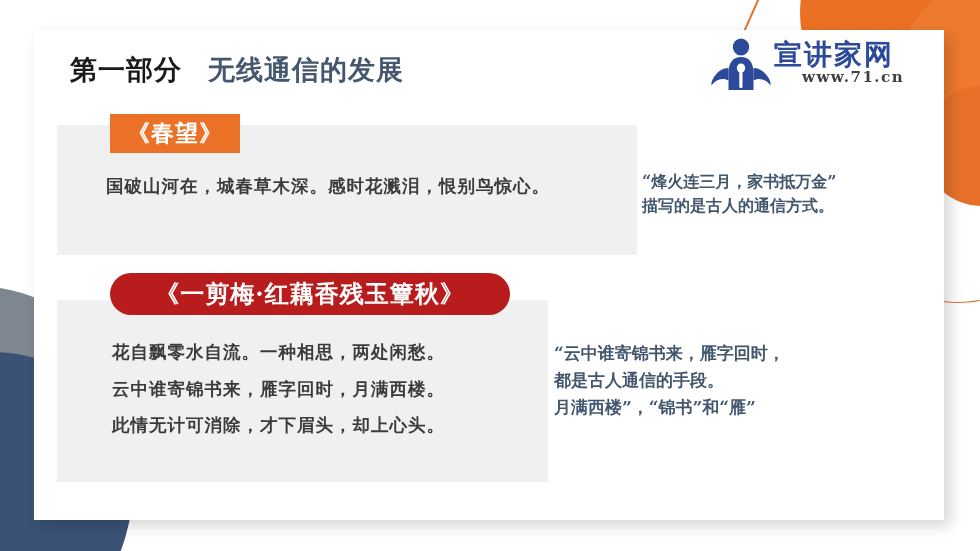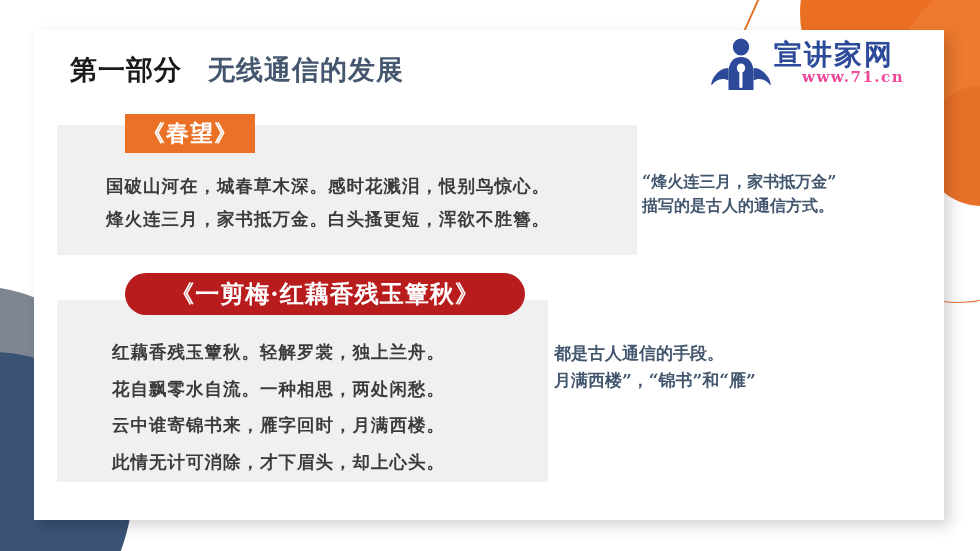--- a/index.html
+++ b/index.html
@@ -110,21 +110,21 @@
     position: absolute; left: 64px; top: 2px;
     font-size: 28px; font-weight: bold;
     color: #2c4a99;
     font-family: Liberation Mono, monospace;
     letter-spacing: 2px;
     white-space: nowrap;
   }
   .logo-text-url {
     position: absolute; left: 92px; top: 34px;
     font-size: 15px; font-weight: bold;
-    color: #ec4899;
+    color: #404040;
     font-family: "DejaVu Serif", "Liberation Serif", serif;
     letter-spacing: 1.5px;
     white-space: nowrap;
   }
 
   
   .poem-panel {
     position: absolute;
     background: #f0f0f0;
   }
@@ -134,21 +134,20 @@
   .poem-badge {
     position: absolute;
     color: #ffffff;
     font-weight: bold;
     font-family: "DejaVu Serif", "Liberation Serif", serif;
     display: flex;
     align-items: center;
     justify-content: center;
     white-space: nowrap;
     z-index: 6;
-    margin-left: 15px;
   }
   #poem-badge-1 {
     left: 76px; top: 84px;
     width: 130px; height: 39px;
     background: #ea7126;
     font-size: 23px;
     letter-spacing: 1px;
   }
   #poem-badge-2 {
     left: 76px; top: 243px;
@@ -227,34 +226,33 @@
         </g>
       </svg>
       <div class="logo-text-cn">宣讲家网</div>
       <div class="logo-text-url">www.71.cn</div>
     </div>
 
     <div class="poem-panel" id="poem-panel-1"></div>
     <div class="poem-badge" id="poem-badge-1">《春望》</div>
     <div class="poem-lines" id="poem-lines-1">
       <span class="poem-line">国破山河在，城春草木深。感时花溅泪，恨别鸟惊心。</span>
-      <span class="poem-line">烽火连三月，家书抵万金。白头搔更短，浑欲不胜簪。</span>
     </div>
     <div class="commentary" id="commentary-1">
       <span class="commentary-line">“烽火连三月，家书抵万金”</span>
       <span class="commentary-line">描写的是古人的通信方式。</span>
     </div>
 
     <div class="poem-panel" id="poem-panel-2"></div>
     <div class="poem-badge" id="poem-badge-2">《一剪梅·红藕香残玉簟秋》</div>
     <div class="poem-lines" id="poem-lines-2">
-      <span class="poem-line">红藕香残玉簟秋。轻解罗裳，独上兰舟。</span>
       <span class="poem-line">花自飘零水自流。一种相思，两处闲愁。</span>
       <span class="poem-line">云中谁寄锦书来，雁字回时，月满西楼。</span>
       <span class="poem-line">此情无计可消除，才下眉头，却上心头。</span>
     </div>
     <div class="commentary" id="commentary-2">
+      <span class="commentary-line">“云中谁寄锦书来，雁字回时，</span>
       <span class="commentary-line">都是古人通信的手段。</span>
       <span class="commentary-line">月满西楼”，“锦书”和“雁”</span>
     </div>
 
   </div>
 </div>
 
 </body></html>

